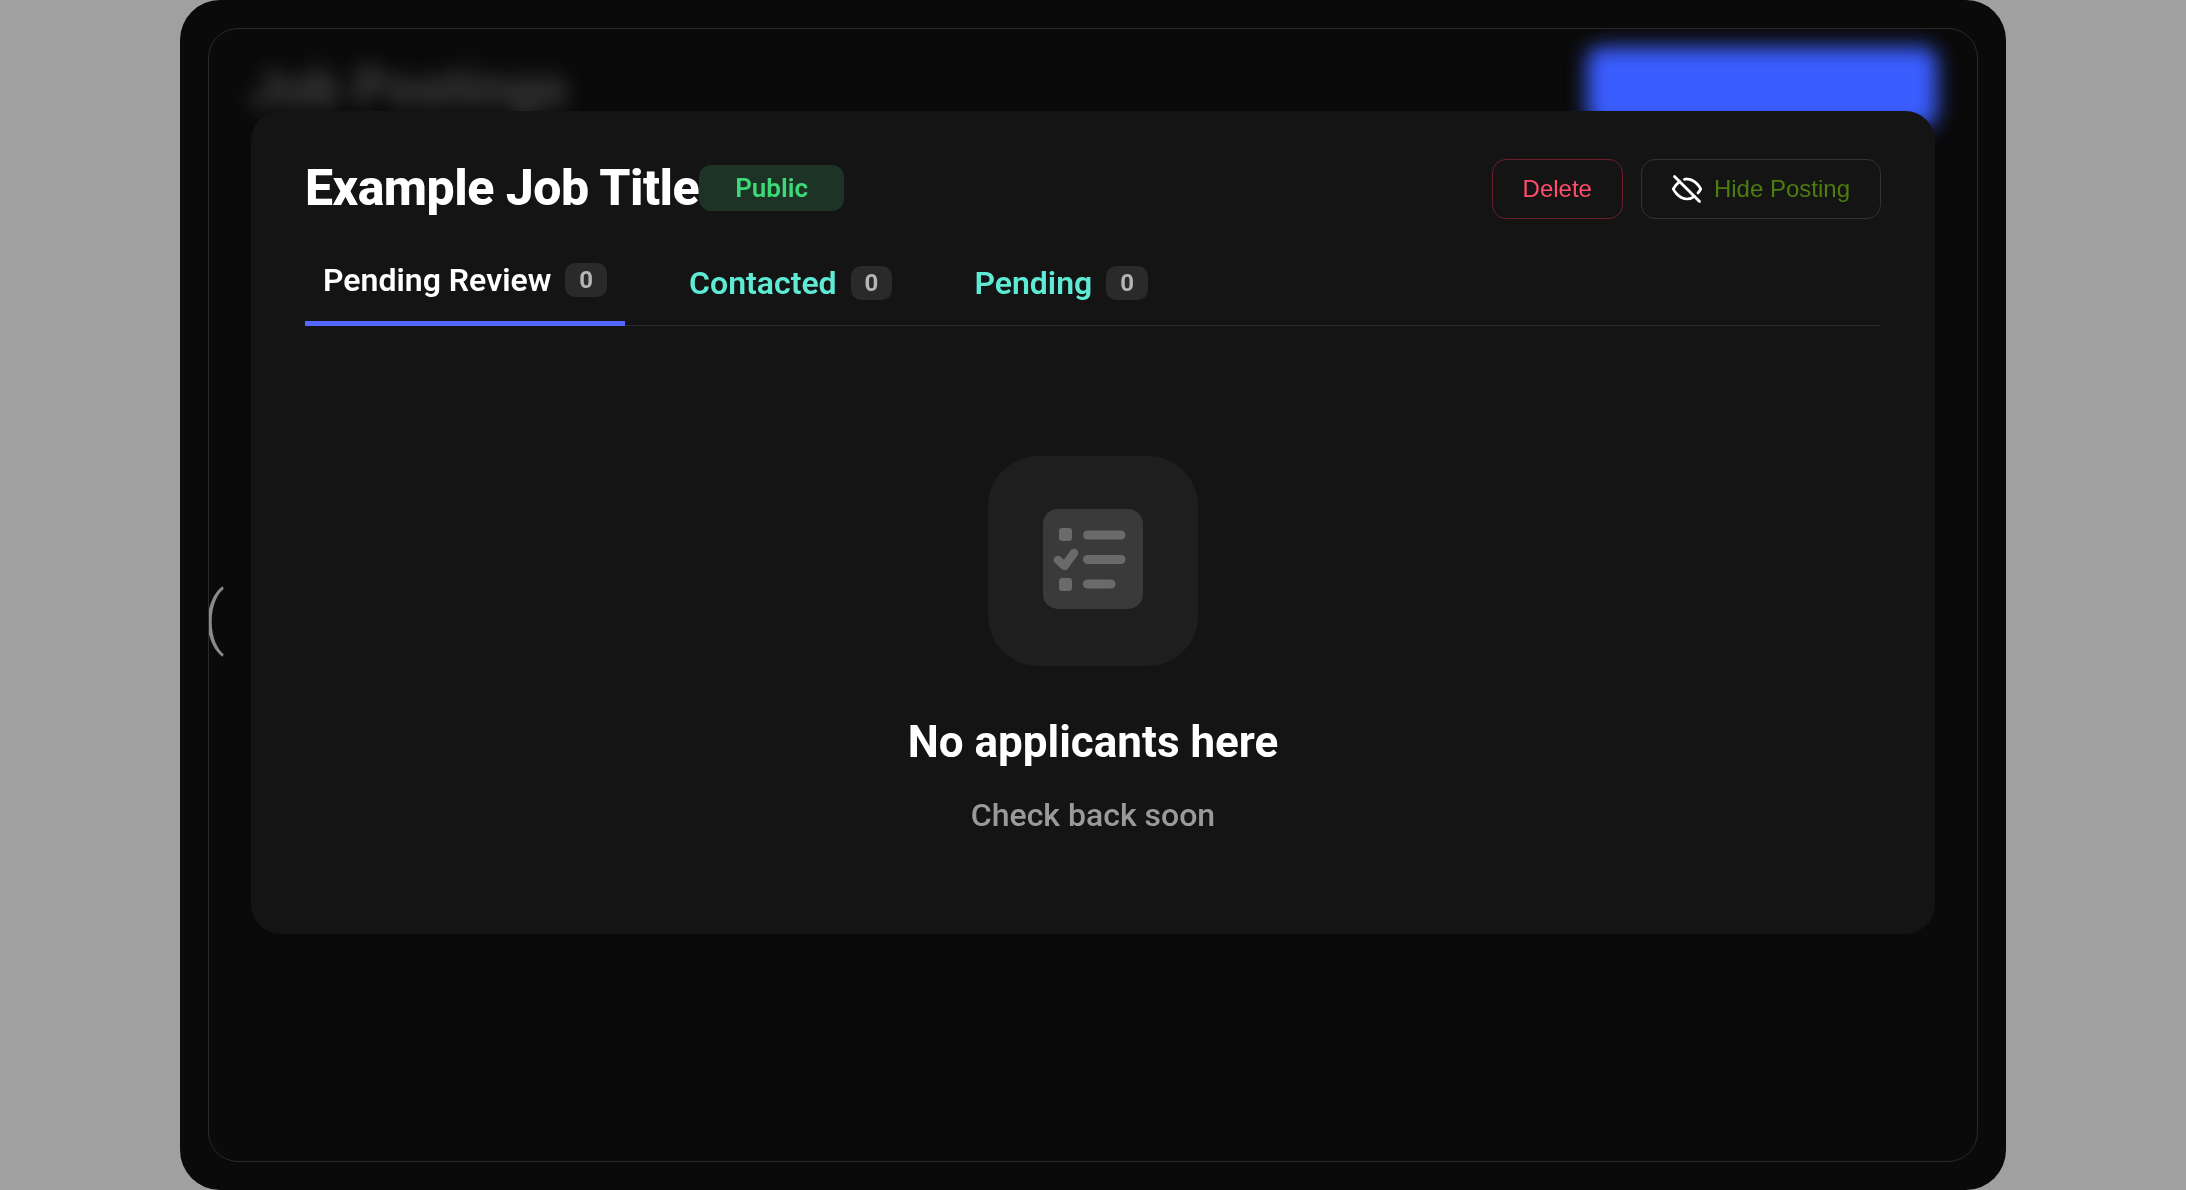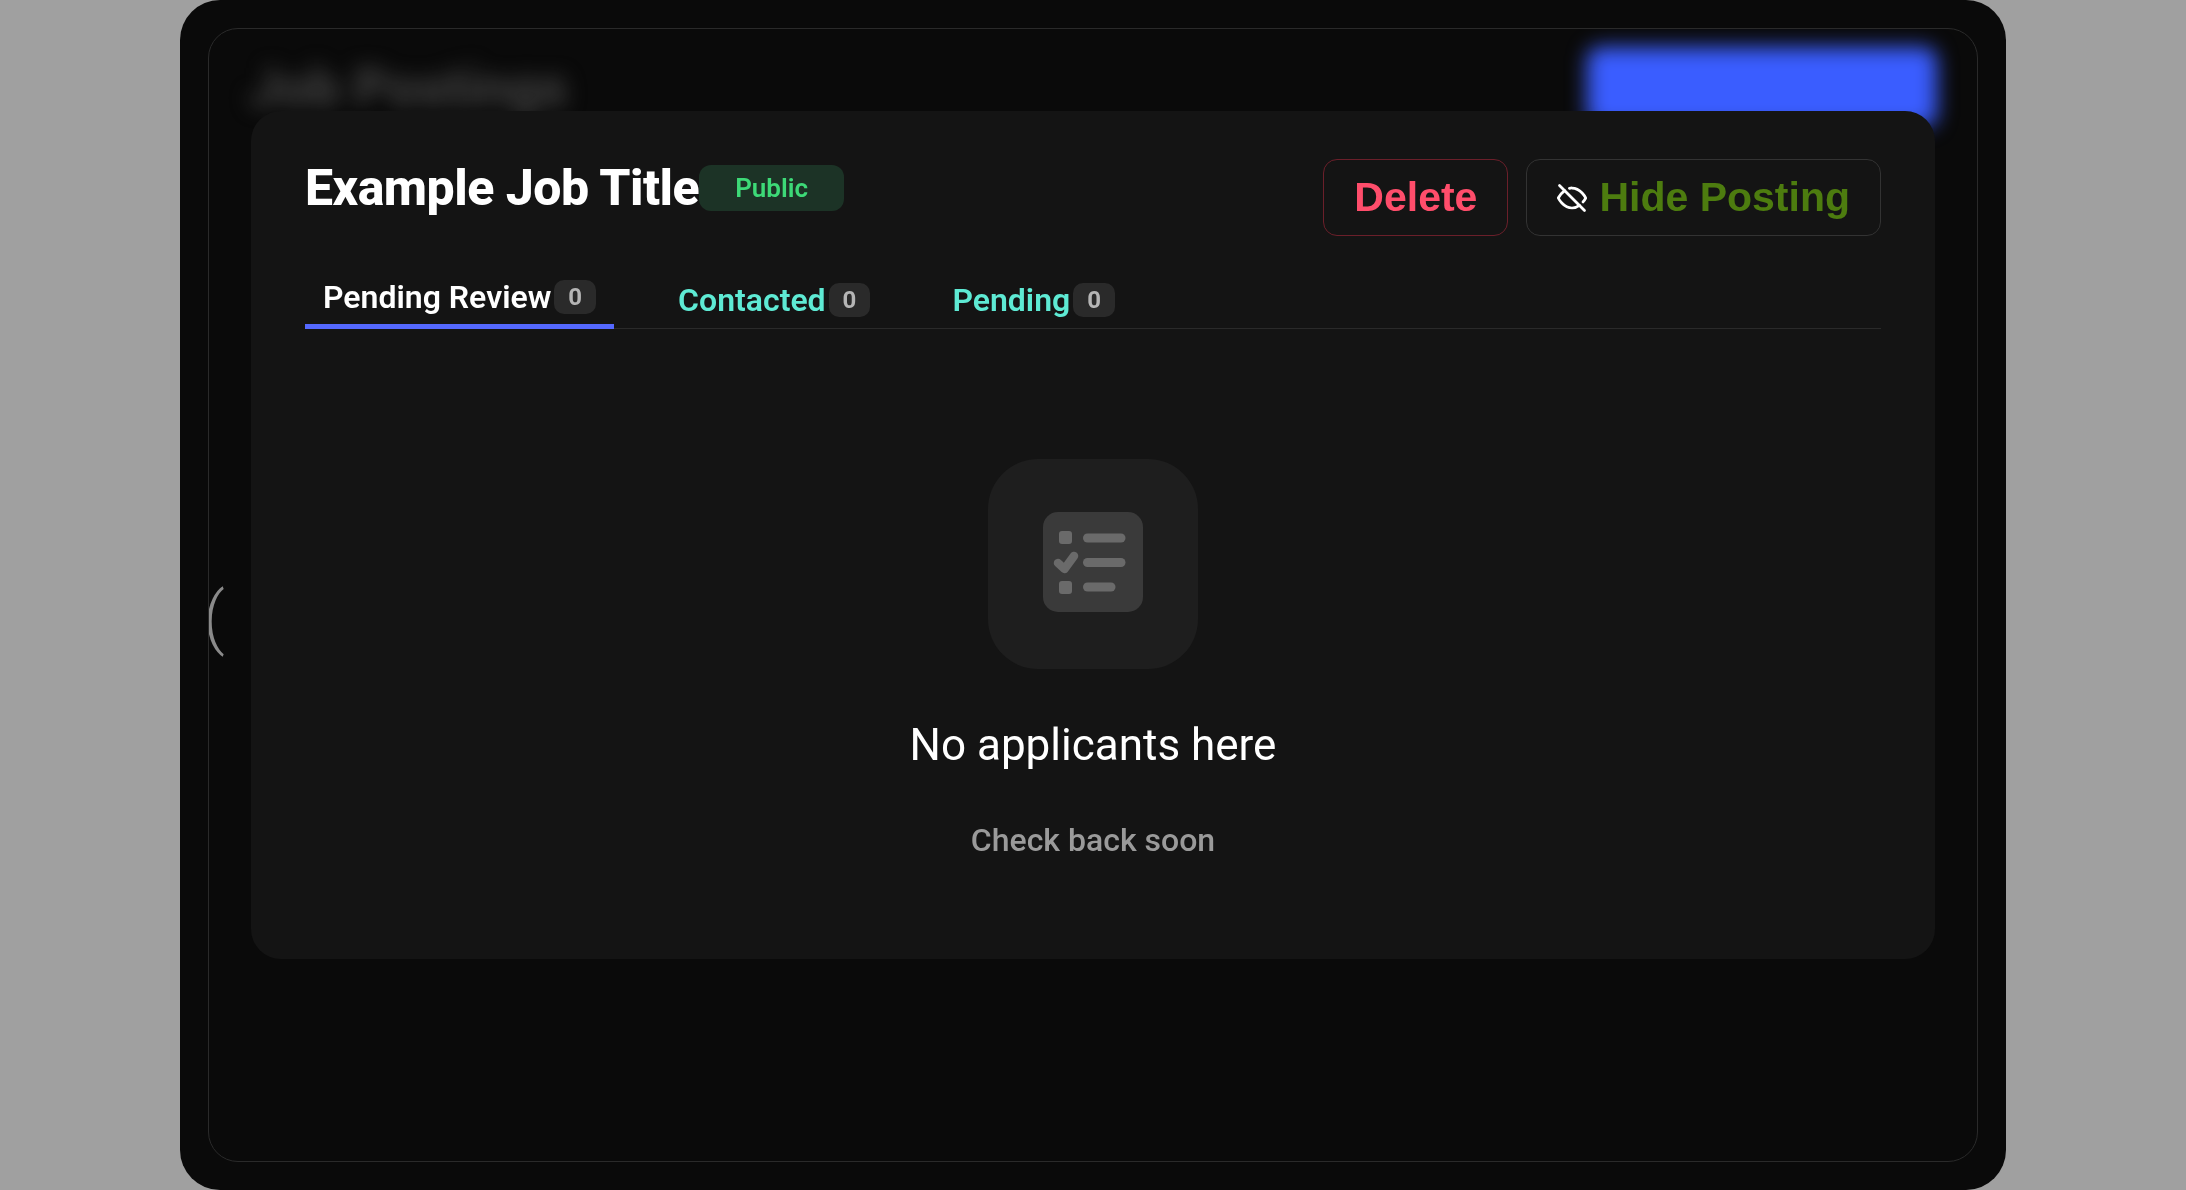--- a/index.html
+++ b/index.html
@@ -85,22 +85,22 @@
       border-radius: 12px;
     }
     .actions {
       display: flex;
       gap: 18px;
     }
     .btn {
       display: inline-flex;
       align-items: center;
       gap: 12px;
-      font-size: 41px;
-      font-weight: 700;
+      font-size: 24px;
+      font-weight: 400;
       padding: 14px 30px;
       border-radius: 14px;
       cursor: pointer;
       border: 1px solid #333;
       background: transparent;
     }
     .btn-delete {
       color: #ff4d6b;
       border-color: #6b1f2a;
     }
@@ -111,22 +111,22 @@
       display: inline-flex;
     }
     .tabs {
       display: flex;
       gap: 46px;
       border-bottom: 1px solid #2a2a2a;
     }
     .tab {
       display: flex;
       align-items: center;
-      gap: 3px;
-      padding: 0 18px 8px 18px;
+      gap: 14px;
+      padding: 0 18px 22px 18px;
       cursor: pointer;
       position: relative;
       margin-bottom: -1px;
     }
     .tab-label {
       font-size: 32px;
       font-weight: 600;
       color: #5eead4;
     }
     .tab.active .tab-label {
@@ -156,23 +156,23 @@
       height: 210px;
       background: #1e1e1e;
       border-radius: 50px;
       display: flex;
       align-items: center;
       justify-content: center;
       margin-bottom: 50px;
     }
     .empty-title {
       font-size: 44px;
-      font-weight: 400;
+      font-weight: 700;
       color: #ffffff;
-      margin-bottom: 22px;
+      margin-bottom: 0;
     }
     .empty-subtitle {
       font-size: 32px;
       font-weight: 500;
       color: #9a9a9a;
       margin-top: 28px;
     }
     .chevron-handle {
       position: absolute;
       left: -6px;

